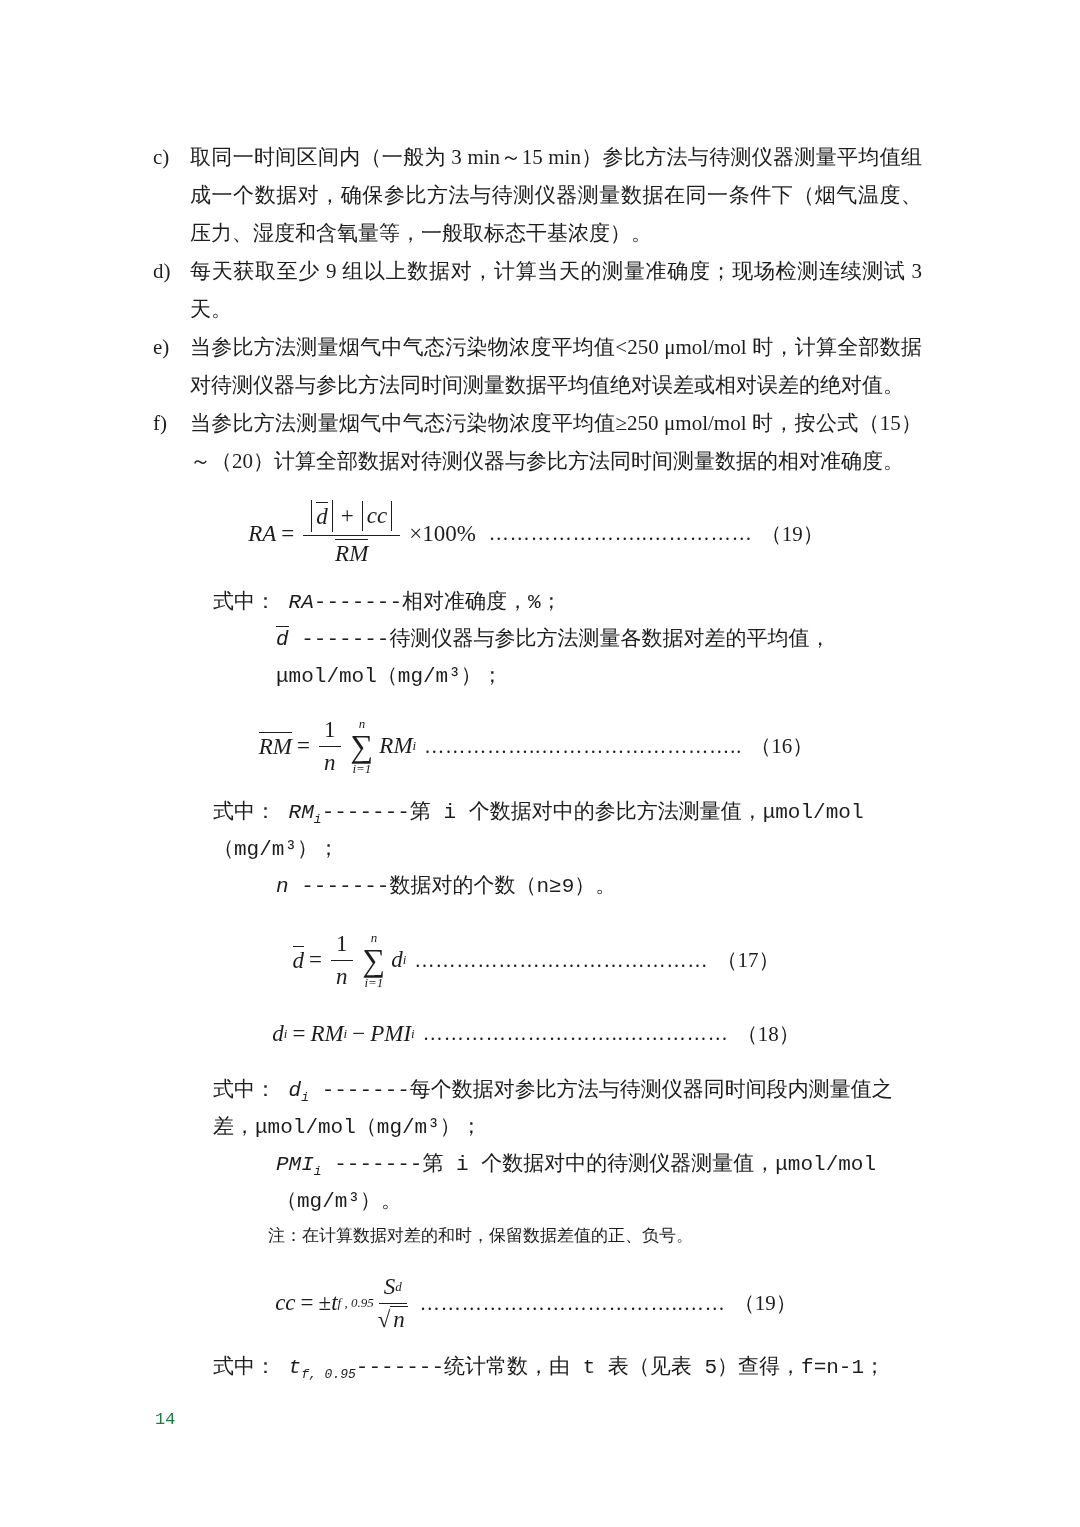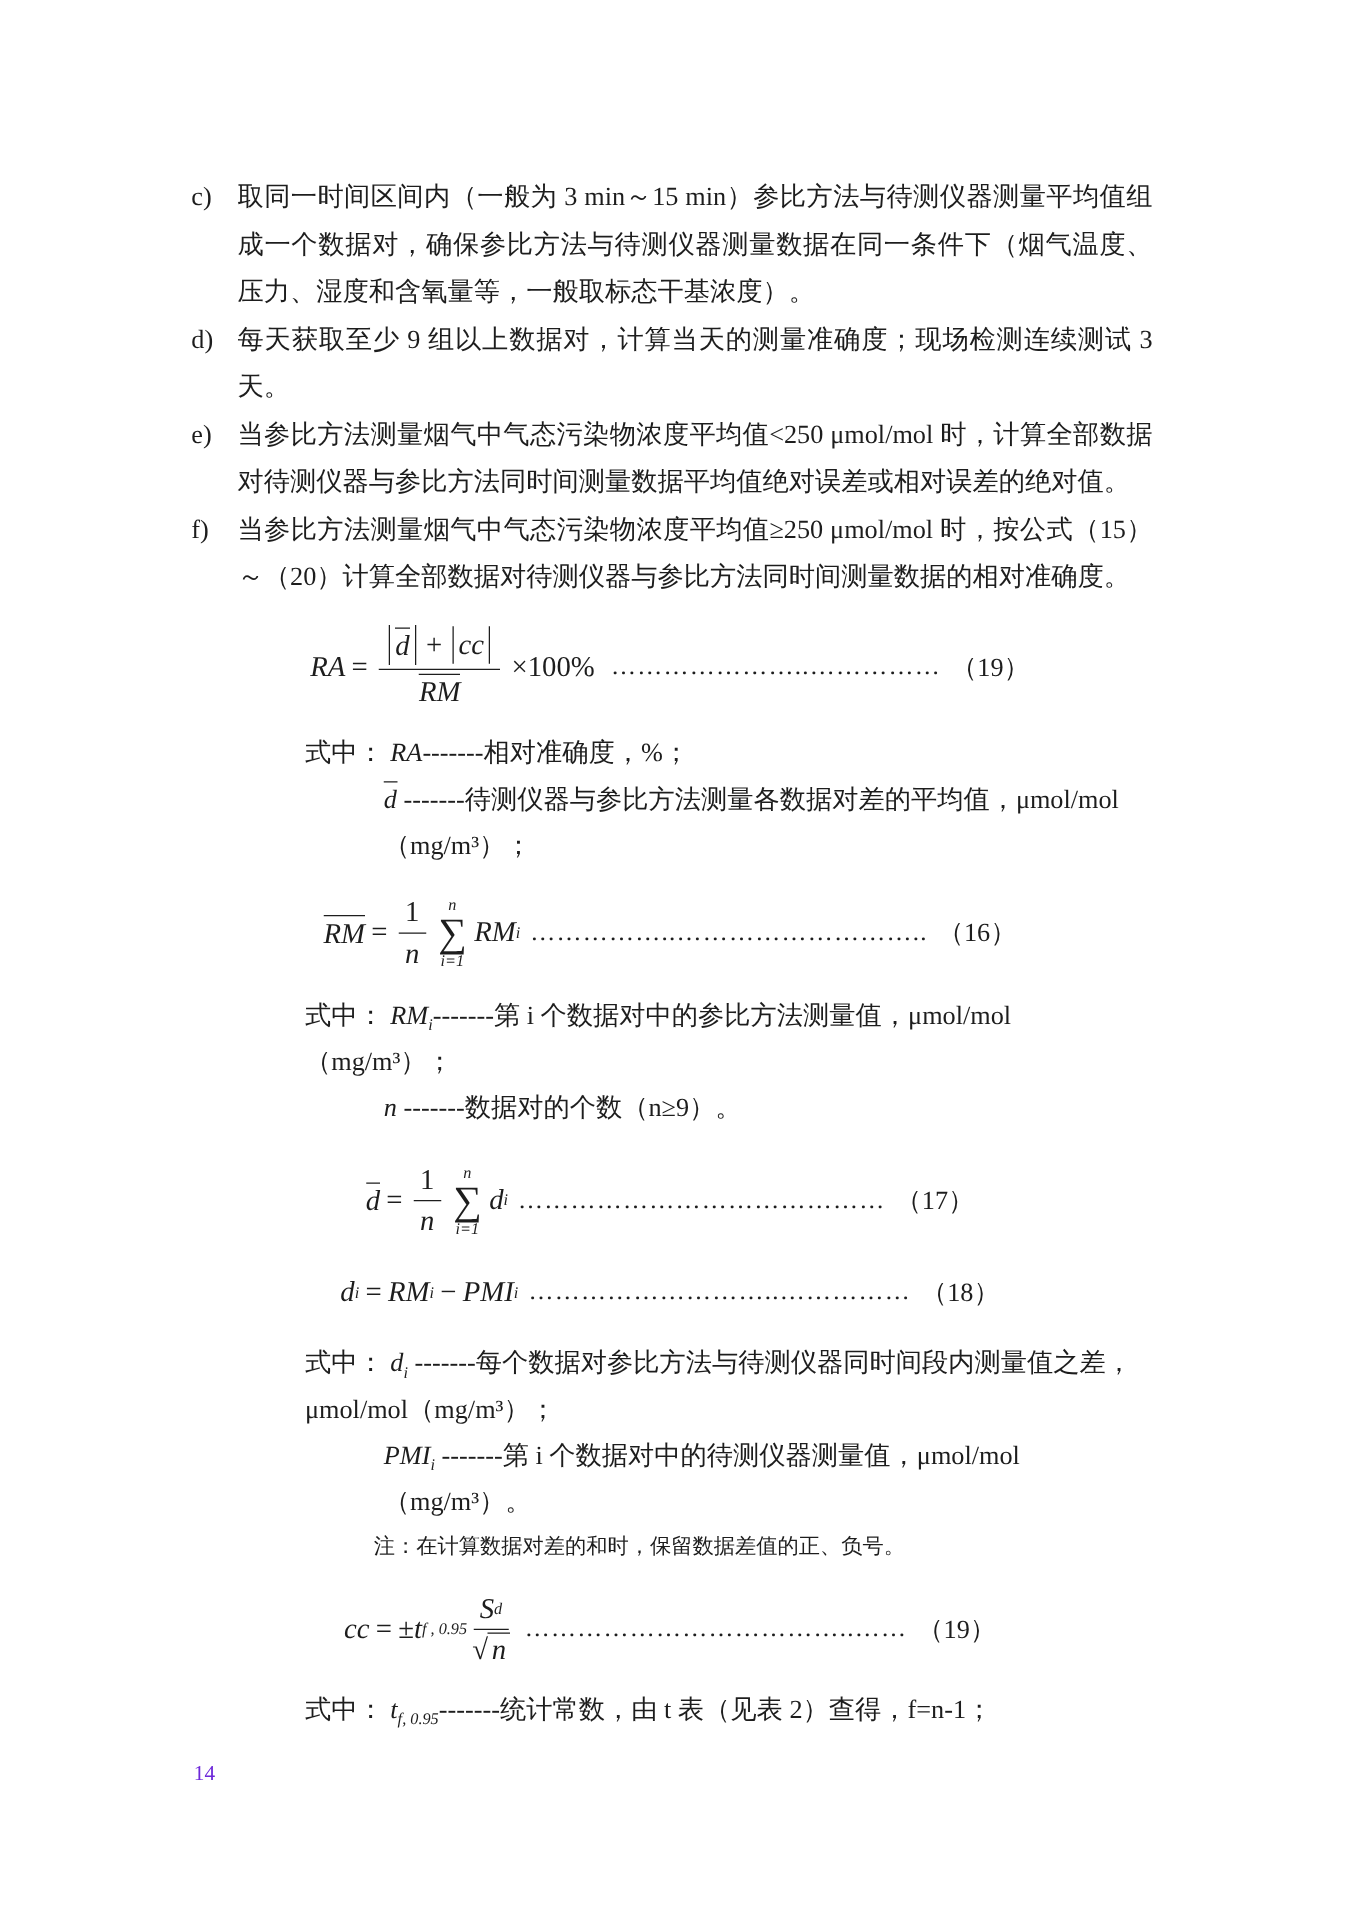--- a/index.html
+++ b/index.html
@@ -41,29 +41,29 @@
   .sum .sigma{font-size:32px;line-height:.95;font-style:normal;}
 
   .srt{white-space:nowrap;}
   .srt .rsign{font-style:normal;}
   .srt .rcand{border-top:1.6px solid #1d1d1d;font-style:italic;padding:0 3px;}
 
   .dots{font-style:normal;margin:0 8px;font-size:20px;letter-spacing:1px;white-space:nowrap;}
   .eqnum{font-style:normal;font-size:21px;white-space:nowrap;}
 
   
-  .defs{margin-left:94px;font-size:21px;line-height:37px;}
+  .defs{margin-left:63px;font-size:21px;line-height:37px;font-family:Liberation Mono, monospace;}
   .defrow{white-space:normal;}
   .defrow.cont{margin-left:63px;}
   .term{font-style:italic;}
   .dashes{font-style:normal;}
   .note{font-size:17px;margin-left:55px;line-height:34px;}
 
-  .pagenum{position:absolute;left:155px;bottom:98px;font-size:17px;color:#6d28d9;
-           font-family:Liberation Serif, serif;}
+  .pagenum{position:absolute;left:155px;bottom:98px;font-size:17px;color:#15803d;
+           font-family:Liberation Mono, monospace;}
 </style>
 </head>
 <body>
 
 <div class="page">
   <div class="content">
 
     <div class="blist">
       <div class="item">
         <span class="marker">c)</span>
@@ -196,21 +196,21 @@
             <span class="srt"><span class="rsign">√</span><span class="rcand">n</span></span>
           </span>
       </span>
       <span class="dots">………………………………..……</span>
       <span class="eqnum">（19）</span>
     </div>
 
     <div class="defs" style="margin-top:16px;">
       <div class="defrow">
         <span class="dlabel">式中：</span>
-        <span class="term">t</span><sub>f, 0.95</sub><span class="dashes">-------</span><span>统计常数，由 t 表（见表 2）查得，f=n-1；</span>
+        <span class="term">t</span><sub>f, 0.95</sub><span class="dashes">-------</span><span>统计常数，由 t 表（见表 5）查得，f=n-1；</span>
       </div>
 
     </div>
 
   </div>
 
   <div class="pagenum">14</div>
 </div>
 
 </body></html>

